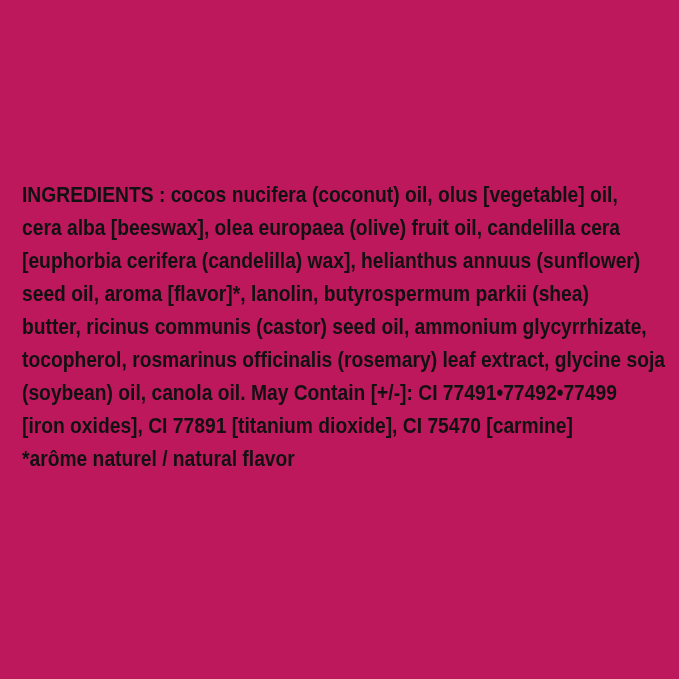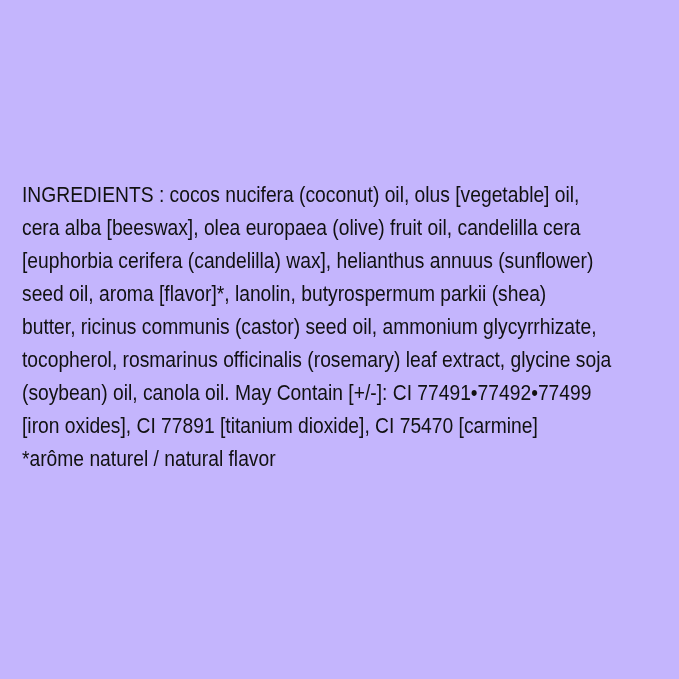--- a/index.html
+++ b/index.html
@@ -30,21 +30,21 @@
     color: #111111;
     letter-spacing: 0;
   }
   .ingredients-line {
     white-space: nowrap;
   }
 </style>
 </head>
 <body>
 
-<div class="label-canvas" style="background: #c4b5fd;">
+<div class="label-canvas" style="background: #be185d; font-weight: bold;">
   <div class="ingredients-block" style="color: rgb(17, 17, 17);">
     <div class="ingredients-line">INGREDIENTS : cocos nucifera (coconut) oil, olus [vegetable] oil,</div>
     <div class="ingredients-line">cera alba [beeswax], olea europaea (olive) fruit oil, candelilla cera</div>
     <div class="ingredients-line">[euphorbia cerifera (candelilla) wax], helianthus annuus (sunflower)</div>
     <div class="ingredients-line">seed oil, aroma [flavor]*, lanolin, butyrospermum parkii (shea)</div>
     <div class="ingredients-line">butter, ricinus communis (castor) seed oil, ammonium glycyrrhizate,</div>
     <div class="ingredients-line">tocopherol, rosmarinus officinalis (rosemary) leaf extract, glycine soja</div>
     <div class="ingredients-line">(soybean) oil, canola oil. May Contain [+/-]: CI 77491•77492•77499</div>
     <div class="ingredients-line">[iron oxides], CI 77891 [titanium dioxide], CI 75470 [carmine]</div>
     <div class="ingredients-line">*arôme naturel / natural flavor</div>

